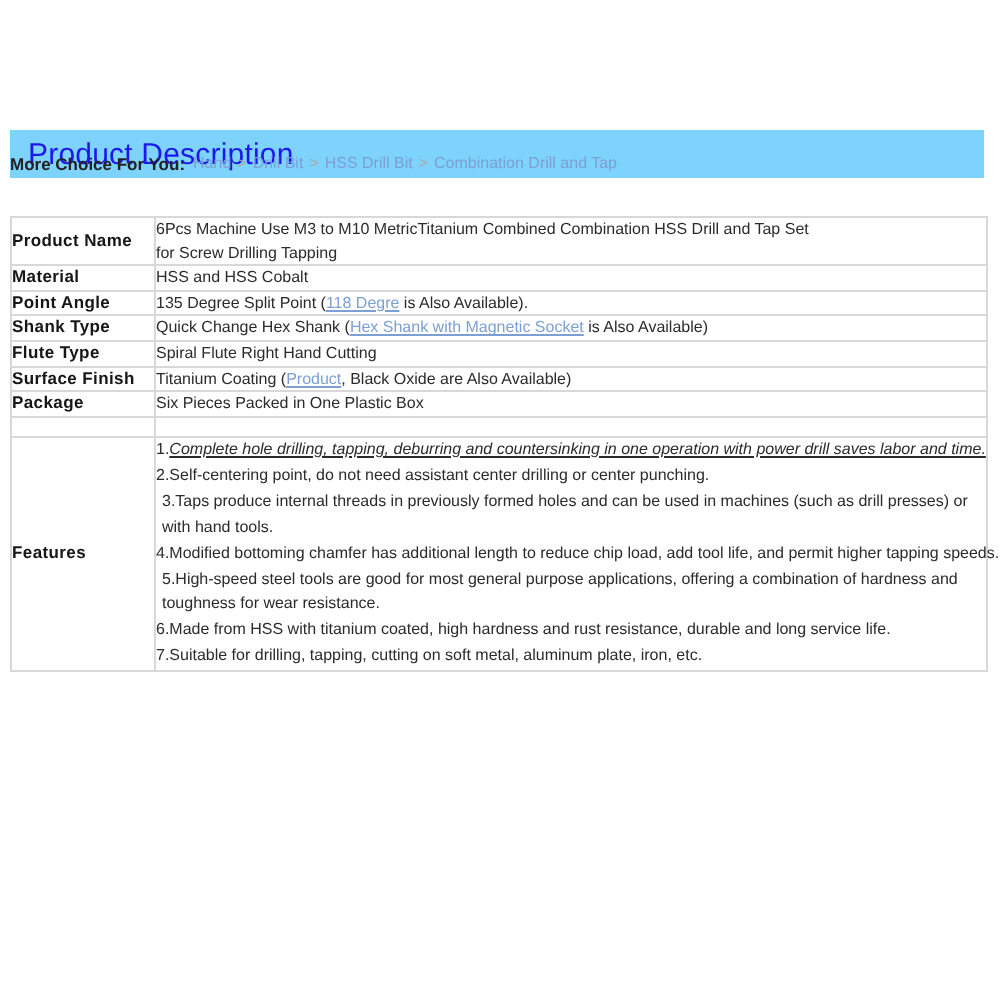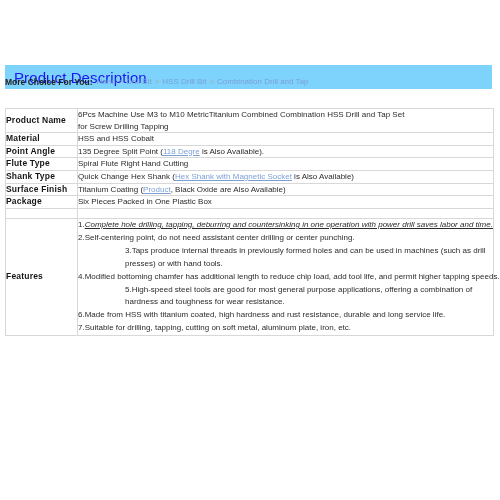--- a/index.html
+++ b/index.html
@@ -128,21 +128,20 @@
   .feat-line.wrap {
     white-space: normal;
   }
   .feat-underline {
     text-decoration: underline;
     text-decoration-color: #2b2b2b;
     font-style: italic;
   }
   .feat-indent {
     padding-left: 3px;
-    margin-left: 44px;
   }
 </style>
 </head>
 <body>
 
 <div class="page">
 
   <div class="title-bar">
     <span class="title-text">Product Description</span>
   </div>
@@ -175,27 +174,27 @@
         <td class="cell-value">HSS and HSS Cobalt</td>
       </tr>
 
 
       <tr>
         <td class="cell-label">Point Angle</td>
         <td class="cell-value"><span>135 Degree Split Point (</span><a class="lnk" href="#">118 Degre</a><span> is Also Available).</span></td>
       </tr>
 
       <tr>
+        <td class="cell-label">Shank Type</td>
+        <td class="cell-value"><span>Quick Change Hex Shank (</span><a class="lnk" href="#">Hex Shank with Magnetic Socket</a><span> is Also Available)</span></td>
+      </tr>
+
+      <tr>
         <td class="cell-label">Flute Type</td>
         <td class="cell-value">Spiral Flute Right Hand Cutting</td>
-      </tr>
-
-      <tr>
-        <td class="cell-label">Shank Type</td>
-        <td class="cell-value"><span>Quick Change Hex Shank (</span><a class="lnk" href="#">Hex Shank with Magnetic Socket</a><span> is Also Available)</span></td>
       </tr>
 
       <tr>
         <td class="cell-label">Surface Finish</td>
         <td class="cell-value"><span>Titanium Coating (</span><a class="lnk" href="#">Product</a><span>, Black Oxide are Also Available)</span></td>
       </tr>
 
       <tr>
         <td class="cell-label">Package</td>
         <td class="cell-value">Six Pieces Packed in One Plastic Box</td>

